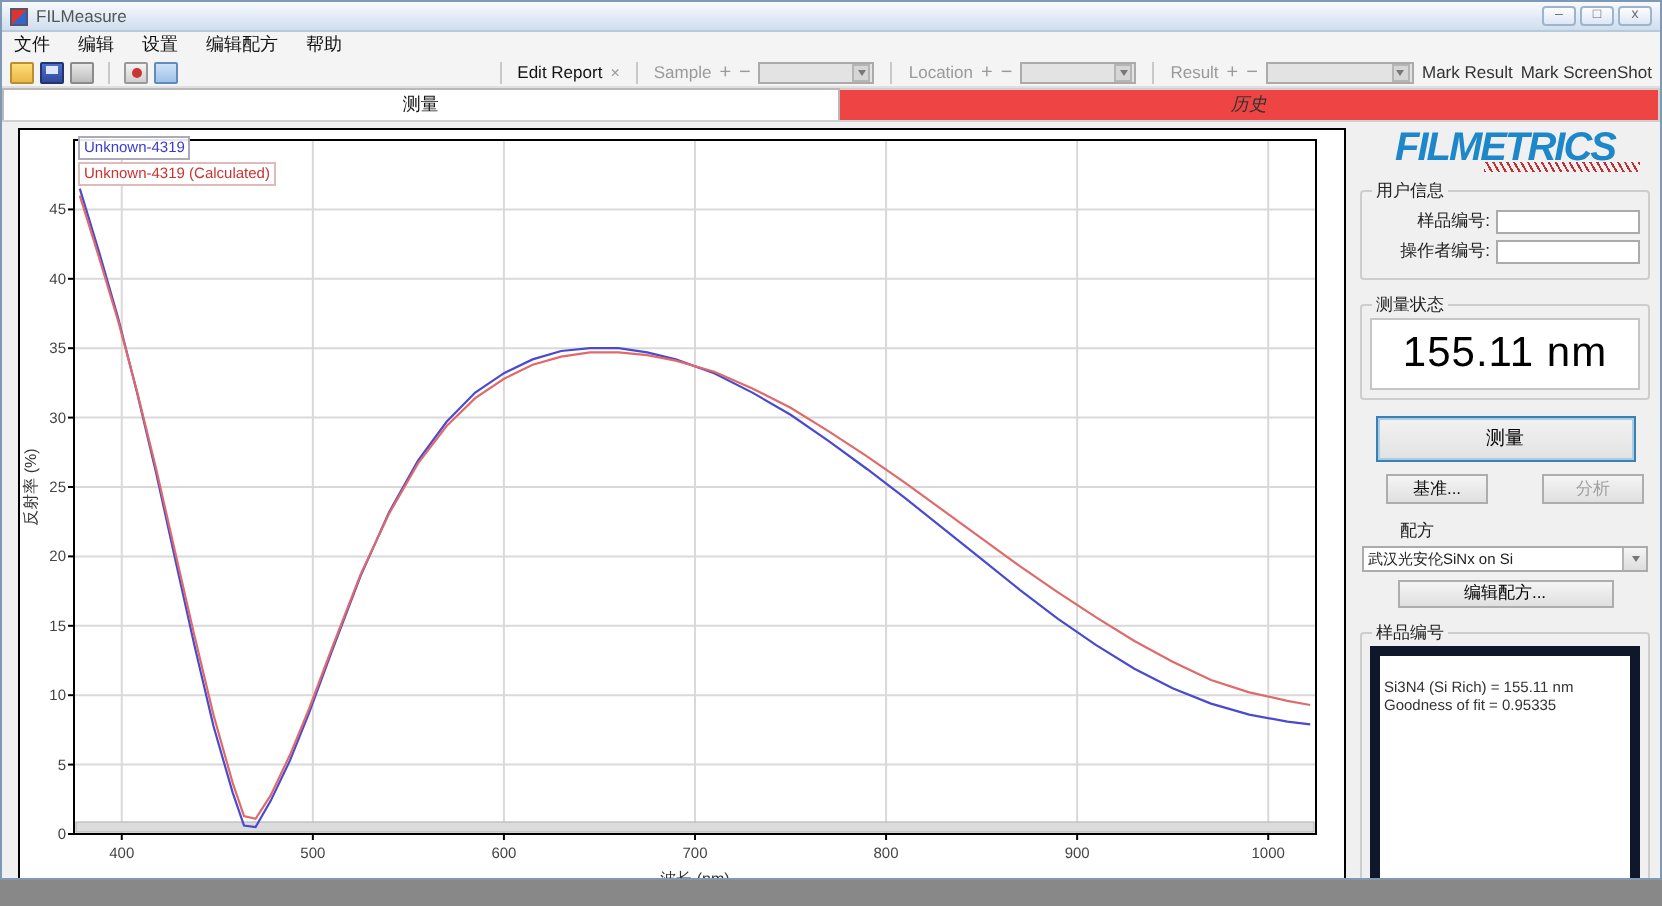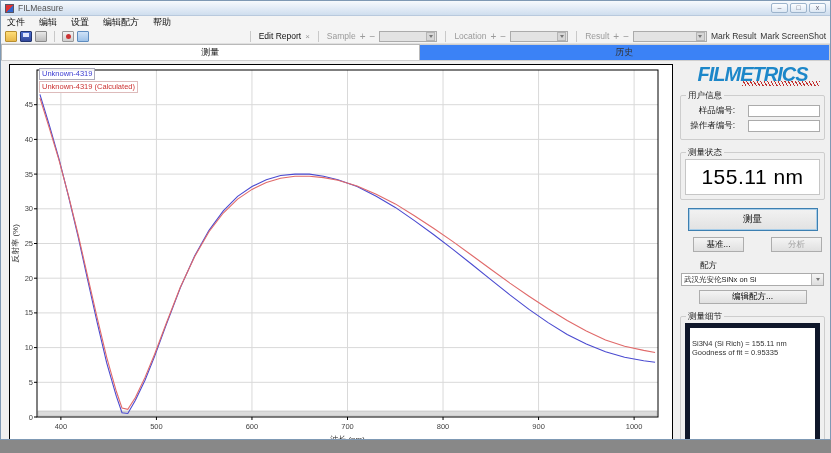--- a/index.html
+++ b/index.html
@@ -47,42 +47,42 @@
     width:58px; height:11px; background:#e3e3e3; border:1px solid #ababab;
     display:flex; align-items:center; justify-content:flex-end; padding-right:1px;
   }
   .combo-btn{ width:9px; height:9px; background:#d6d6d6; border:1px solid #b5b5b5; display:flex; align-items:center; justify-content:center; }
   .tri{ width:0; height:0; border-left:2.5px solid transparent; border-right:2.5px solid transparent; border-top:3px solid #777; }
   .tb-mark{ color:#333; cursor:pointer; }
   
   .tabstrip{ height:17px; display:flex; background:#e9e9e9; border-bottom:1px solid #cfcfcf; }
   .tab{ display:flex; align-items:center; justify-content:center; font-size:9px; cursor:pointer; }
   .tab.active{ width:50.5%; background:#fff; border:1px solid #b9b9b9; border-bottom:none; color:#111; }
-  .tab.inactive{ flex:1; background:#3b82f6; border:1px solid #cfcfcf; border-left:none; border-bottom:none; color:#333; }
+  .tab.inactive{ flex:1; background:#ef4444; border:1px solid #cfcfcf; border-left:none; border-bottom:none; color:#333;font-style:italic; }
   
   .content{ position:relative; width:100%; height:403px; background:#f0f0f0; }
   .chart-panel{
     position:absolute; left:8px; top:3px; width:664px; height:388px;
     background:#fff; border:1px solid #000;
   }
   svg text.tick{ font:7.5px "Liberation Sans",sans-serif; fill:#444; }
   svg text.axis{ font:8px "Liberation Sans",sans-serif; fill:#333; }
   .legend{ position:absolute; left:29px; top:3px; display:flex; flex-direction:column; gap:1px; }
   .legend-item{ font-size:7.5px; background:rgba(255,255,255,.9); border:1px solid; padding:0 2px 1px 2px; width:max-content; }
   .leg-meas{ color:#3b3bd0; border-color:#aab; }
   .leg-calc{ color:#cc3333; border-color:#dbb; }
   
   .side{ position:absolute; left:676px; top:0; width:151px; height:403px; }
   .logo-wrap{ position:relative; text-align:center; margin-top:2px; height:24px; }
   .logo-text{ font-size:20px; font-weight:bold; font-style:italic; letter-spacing:-1px; color:#1d87c9; }
   .logo-hatch{ position:absolute; right:8px; top:18px; width:78px; height:5px;
     background:repeating-linear-gradient(60deg,#c23030 0 1px,transparent 1px 3px); }
   .groupbox{ position:relative; border:1px solid #cdcdcd; border-radius:2px; margin:0 3px; padding:6px 4px 4px 4px; }
   .groupbox>.gb-label{ position:absolute; top:-6px; left:5px; background:#f0f0f0; padding:0 2px; font-size:8.5px; color:#222; }
-  .field-row{ display:flex; align-items:center; justify-content:flex-end; gap:13px; margin:3px 0; }
+  .field-row{ display:flex; align-items:center; justify-content:flex-end; gap:3px; margin:3px 0; }
   .field-label{ font-size:8.5px; color:#222; }
   .textbox{ width:72px; height:12px; background:#fff; border:1px solid #ababab; font-size:8px; padding:0 2px; font-family:inherit; }
   .value-box{ background:#fff; border:1px solid #c6c6c6; height:36px; display:flex; align-items:center; justify-content:center; }
   .big-value{ font-size:21px; color:#000; letter-spacing:.5px; }
   .btn-measure{
     display:block; width:130px; height:23px; margin:8px auto 0 auto;
     background:linear-gradient(#f2f2f2,#e2e2e2); border:1px solid #3c7fb1; outline:1px solid #a8cde8; outline-offset:-2px;
     font-size:9.5px; font-family:inherit; color:#000; cursor:pointer;
   }
   .btn-row{ display:flex; justify-content:space-between; margin:6px 6px 0 16px;gap:27px; }
@@ -276,21 +276,21 @@
       <div class="recipe-label">配方</div>
       <div class="recipe-combo">
         <span class="recipe-value">武汉光安伦SiNx on Si</span>
         <div class="recipe-dd">
             <div class="tri"></div>
           </div>
       </div>
       <button class="btn-edit">编辑配方...</button>
 
       <div class="groupbox details-group">
-        <div class="gb-label">测量细节</div>
+        <div class="gb-label">样品编号</div>
         <div class="details-list">
           <div class="details-line">Si3N4 (Si Rich) = 155.11 nm</div>
           <div class="details-line">Goodness of fit = 0.95335</div>
         </div>
 
       </div>
 
     </div>
   </div>
 </div>

